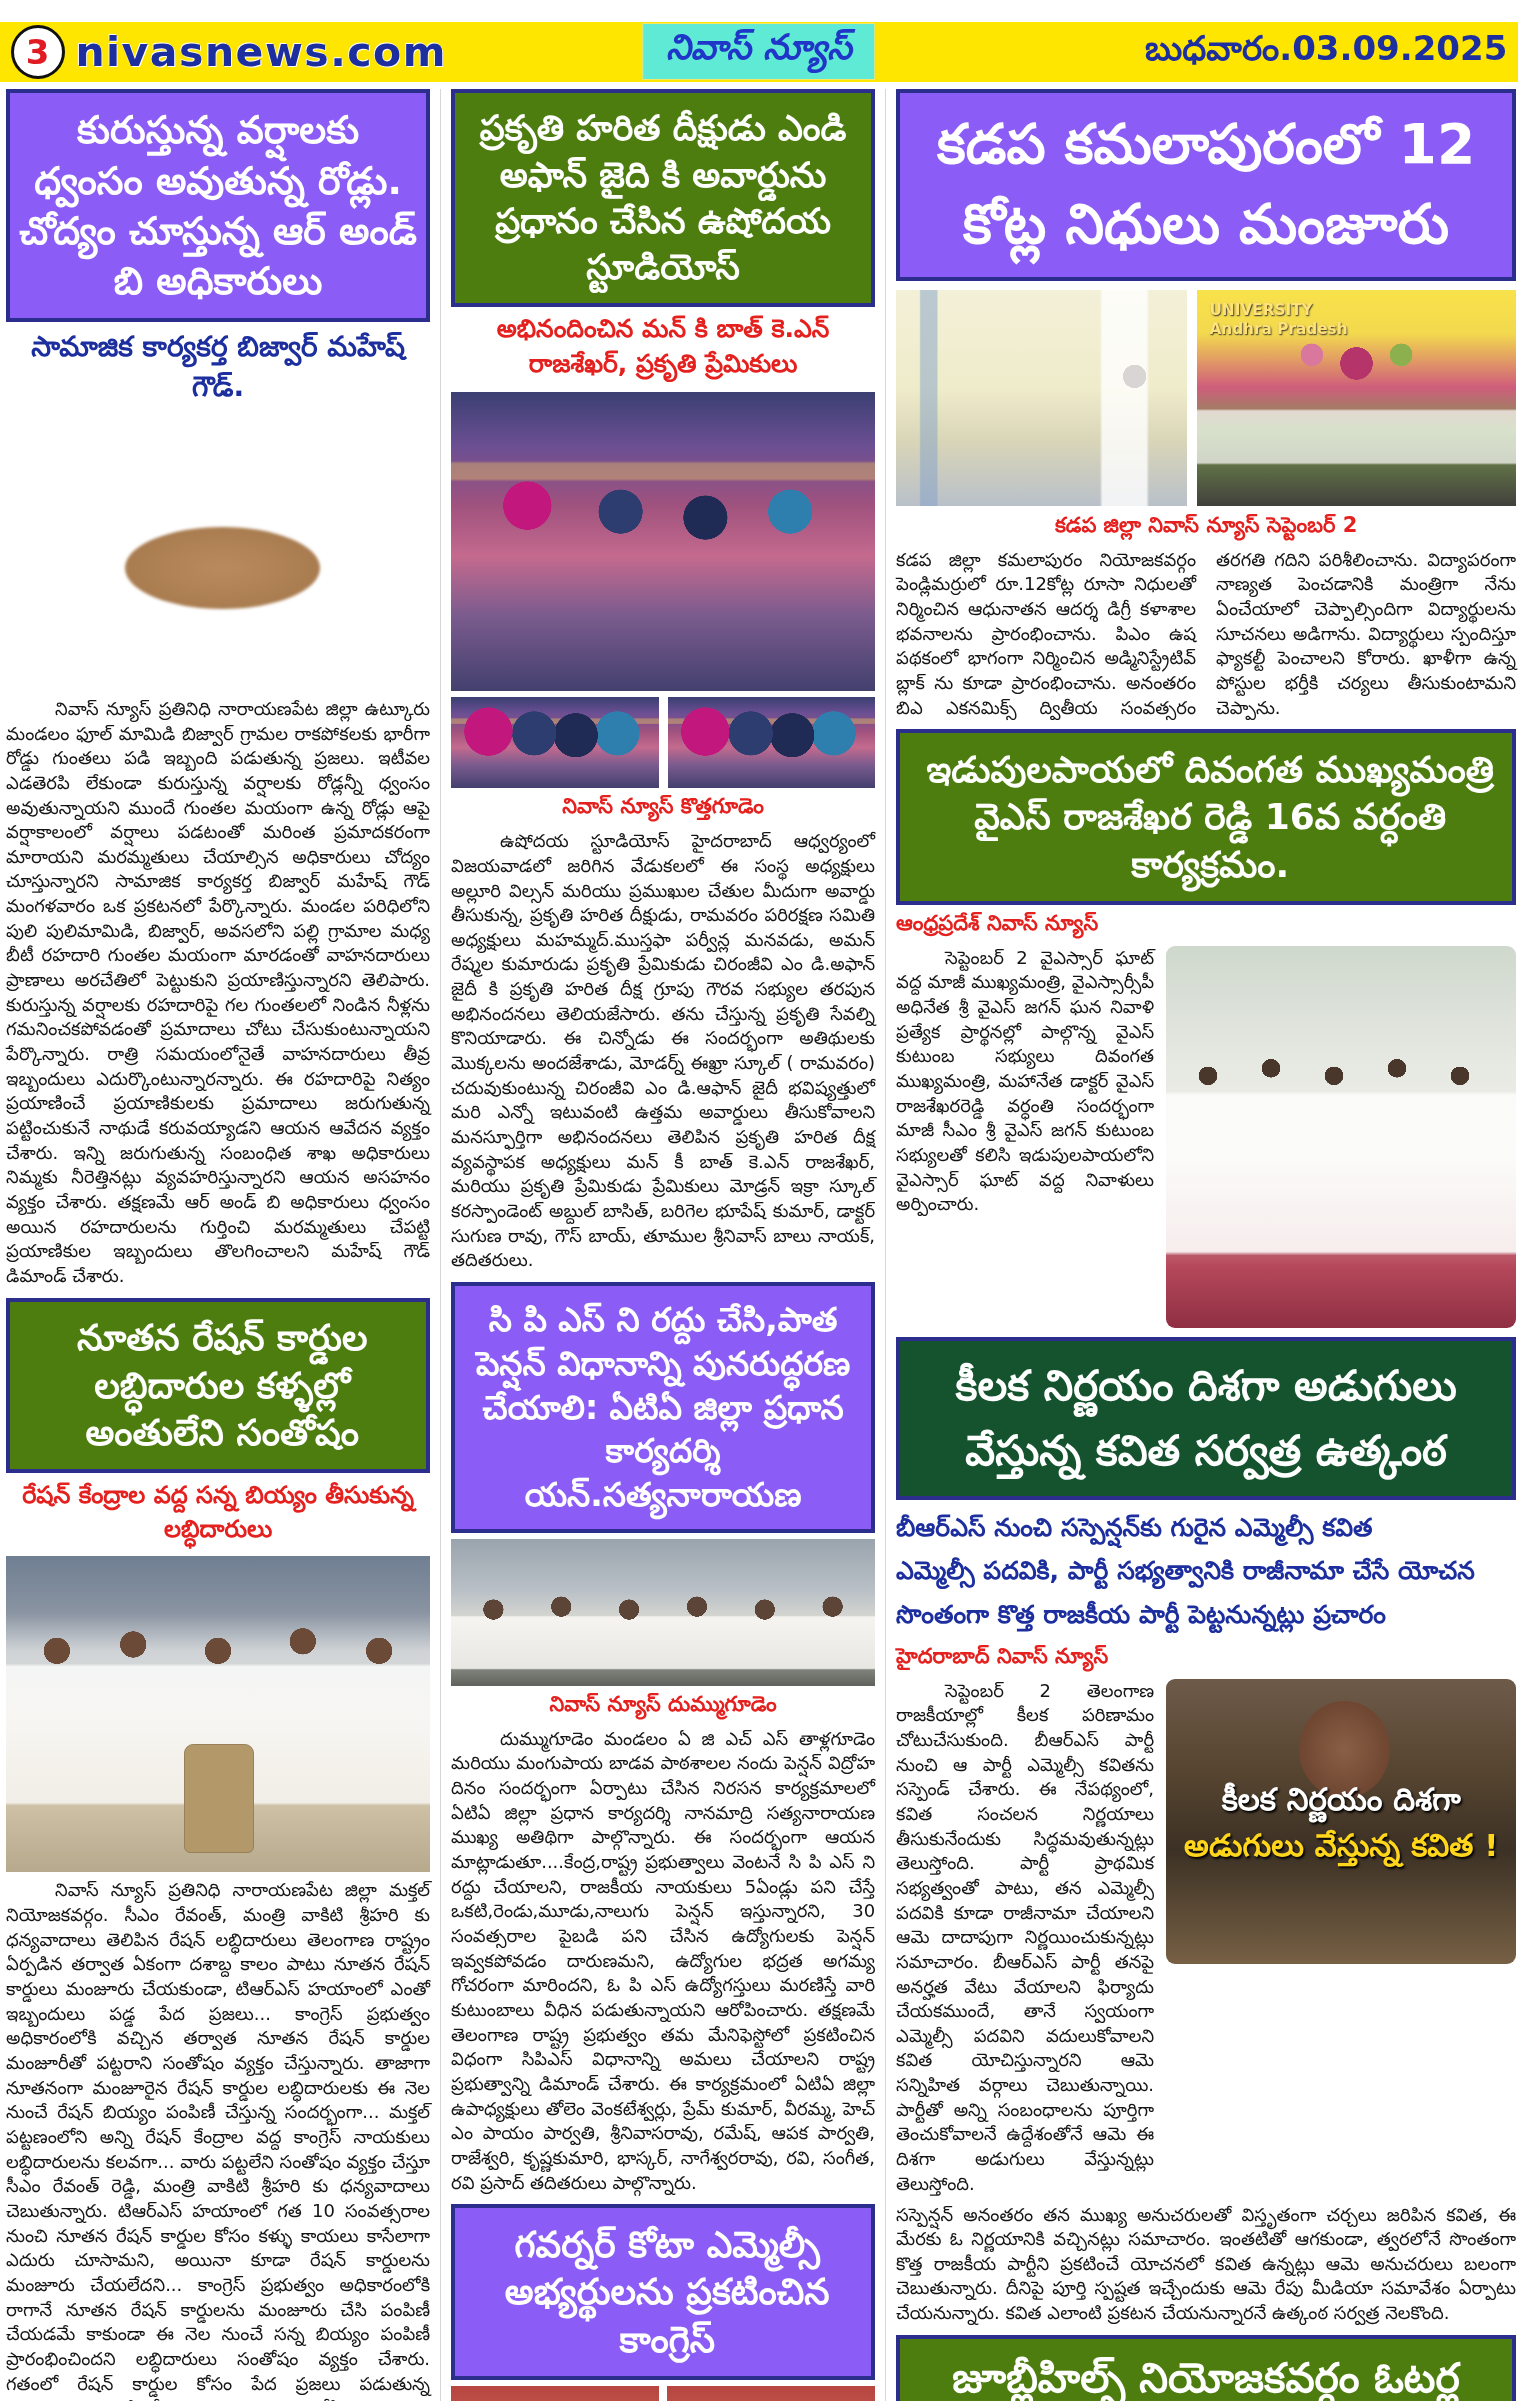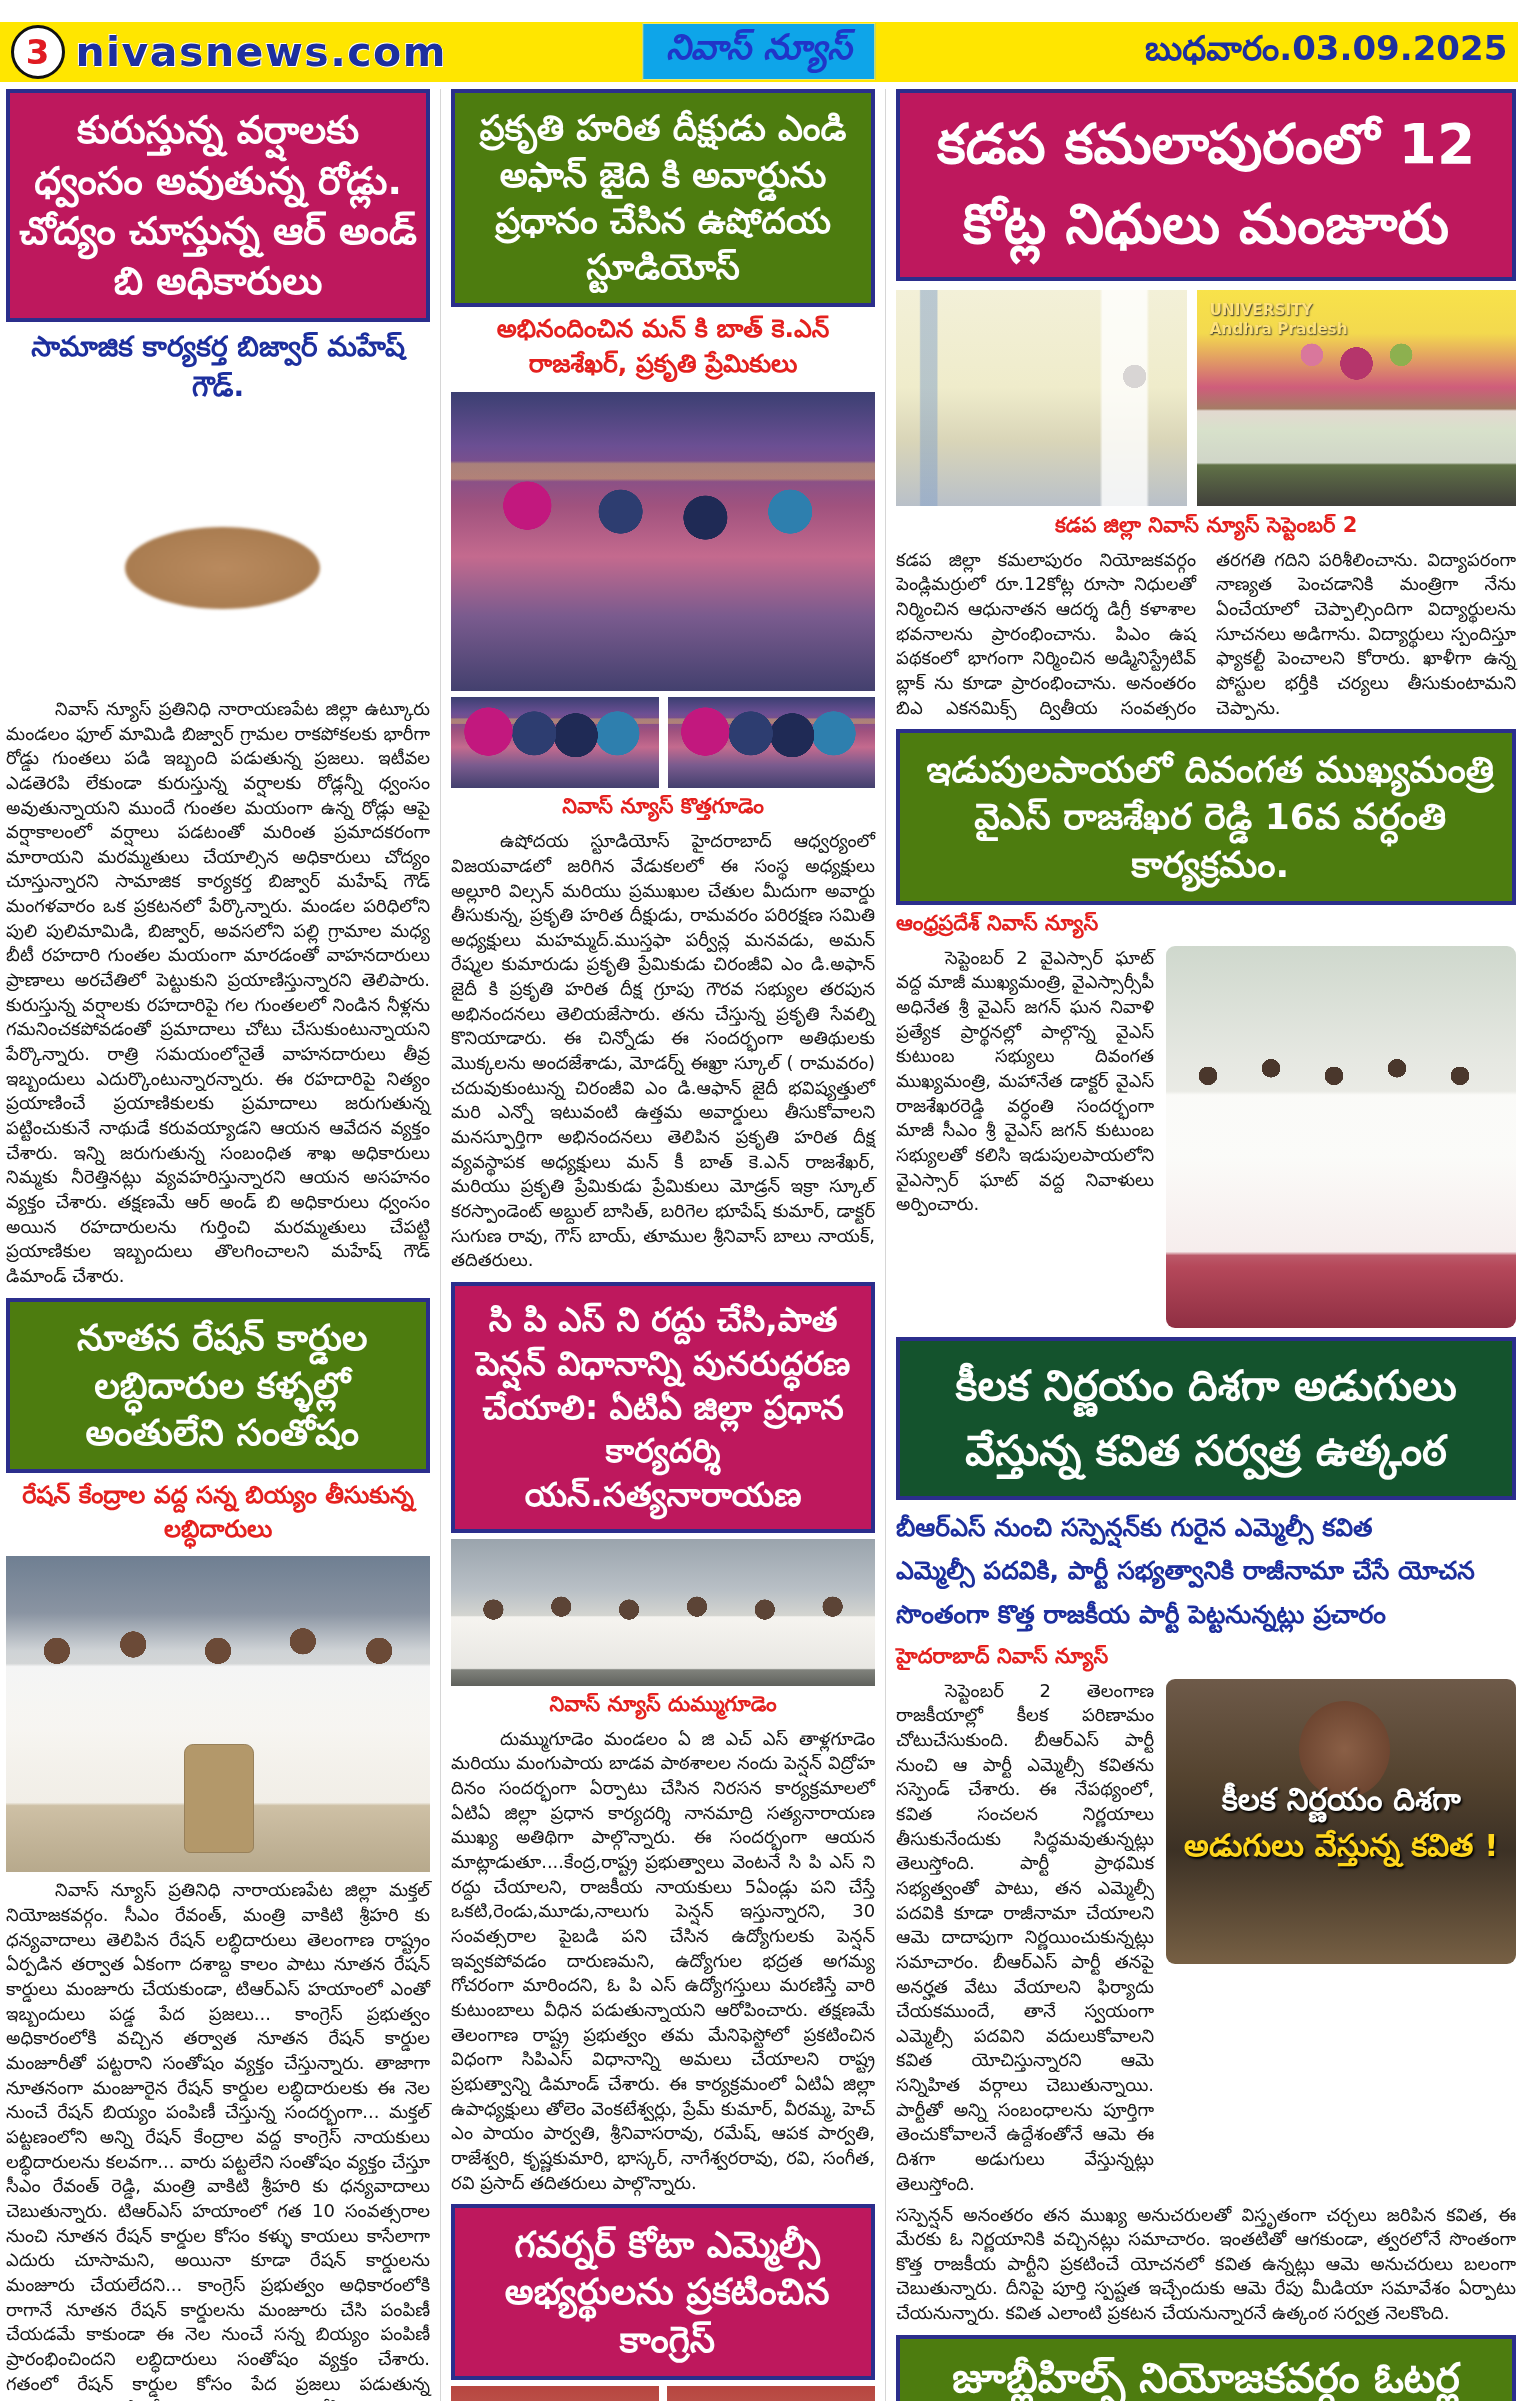--- a/index.html
+++ b/index.html
@@ -6,37 +6,37 @@
   body{width:1518px;font-family:"DejaVu Sans","Liberation Sans",sans-serif;color:#111;}
   .page{width:1518px;min-height:2401px;position:relative;background:#fff;}
 
   
   .topbar{height:21.5px;background:#fff;}
   .yellowbar{height:60px;background:#ffe600;display:flex;align-items:center;padding:0 10.7px;position:relative;}
   .page-circle{width:48px;height:48px;border-radius:50%;background:#fff;border:3.1px solid #111;
     display:flex;align-items:center;justify-content:center;color:#e01b22;font-size:34px;font-weight:bold;flex:0 0 auto;}
   .site-name{color:#1d2f9e;font-size:41px;font-weight:bold;margin-left:10.7px;letter-spacing:1.5px;
     text-shadow:0.8px 0.8px 0 #fff,-0.8px -0.8px 0 #fff;}
-  .masthead-box{position:absolute;left:50%;transform:translateX(-50%);background:#0ea5e9;
+  .masthead-box{position:absolute;left:50%;transform:translateX(-50%);background:#5eead4;
     padding:3.1px 23px;border:0.8px solid #f4e76a;}
   .masthead{color:#2036c8;font-size:35px;font-weight:bold;font-style:italic;}
   .issue-date{margin-left:auto;color:#1d2f9e;font-size:34px;font-weight:bold;}
 
   
   .main{display:flex;gap:0;padding:7.7px 6.1px 6.1px 6.1px;}
   .colwrap{width:869px;flex:0 0 auto;}
   .tworow{display:flex;}
   .col-left{width:424px;flex:0 0 auto;}
   .col-mid{width:424px;flex:0 0 auto;border-left:0.8px solid #d6d6d6;margin-left:10px;padding-left:10px;}
   .col-right{width:620px;flex:0 0 auto;border-left:0.8px solid #d6d6d6;margin-left:10px;padding-left:10px;}
 
   
   .box{border:4.6px solid #2b2e8c;color:#fff;font-weight:bold;text-align:center;
     padding:12.3px 7.7px;line-height:1.32;box-sizing:border-box;}
-  .box.red{background:#be185d;}
+  .box.red{background:#8b5cf6;}
   .box.blue{background:#4d7c0f;}
   .box.pink{background:#14532d;}
   .sub{font-weight:bold;text-align:center;margin:7.7px 3.1px;}
   .sub-blue{color:#1d2f9e;}
   .sub-red{color:#e4211f;}
   .caption{color:#e4211f;font-weight:bold;text-align:center;font-size:21px;margin:6.1px 0;}
   .body-text{font-size:18px;line-height:1.37;text-align:justify;color:#151515;}
   .indent{text-indent:49px;}
 
   

